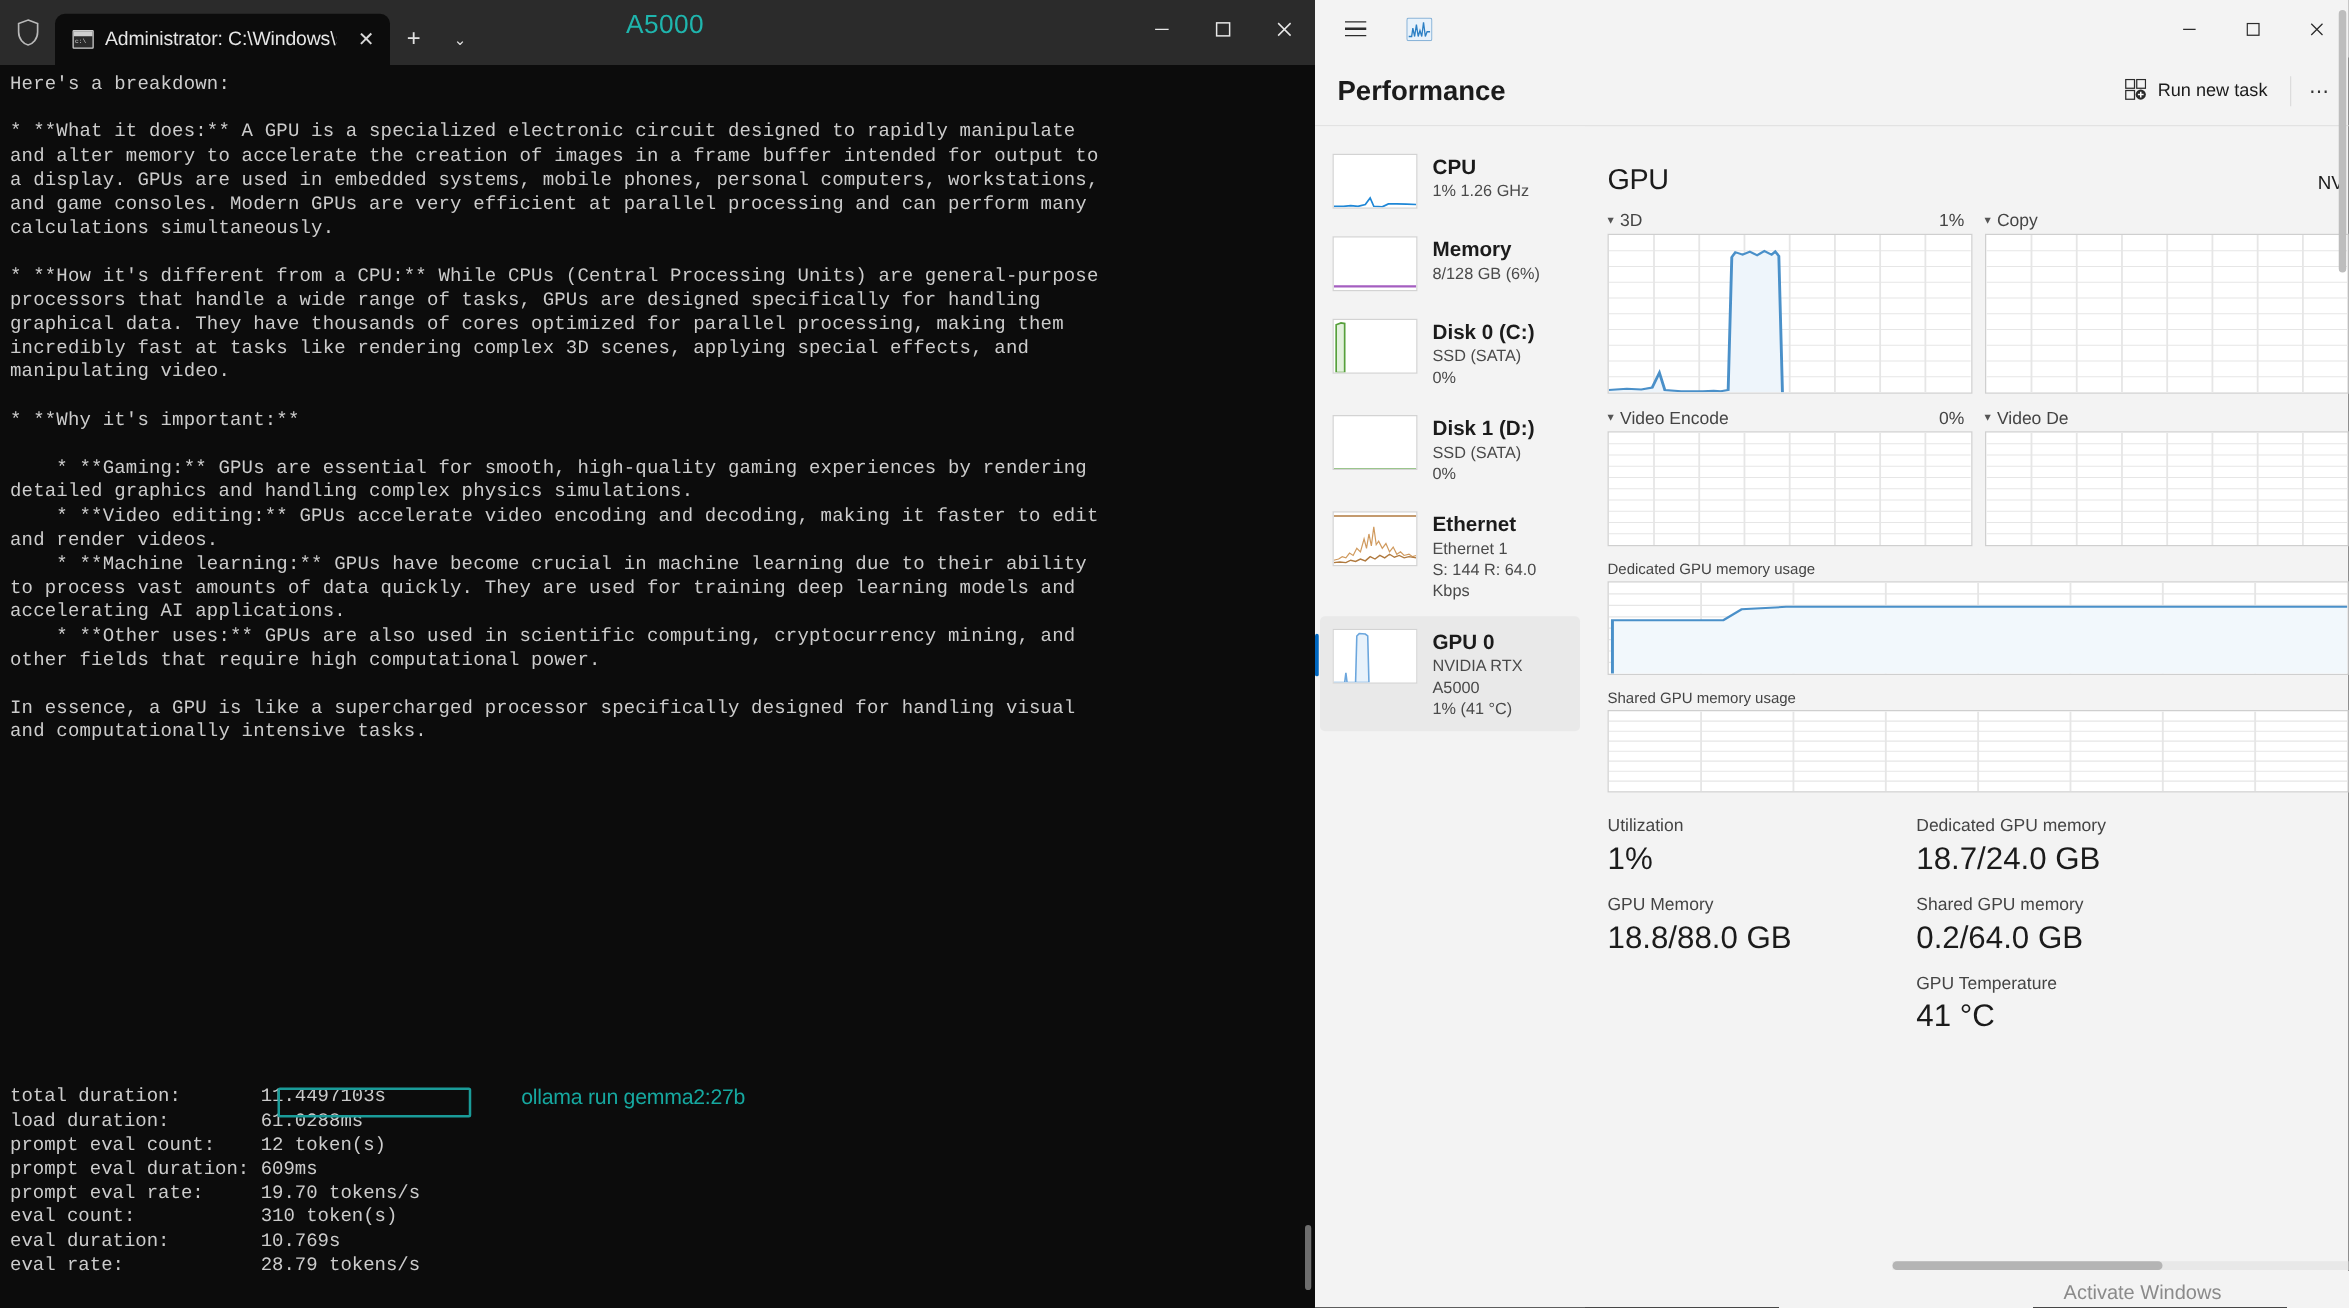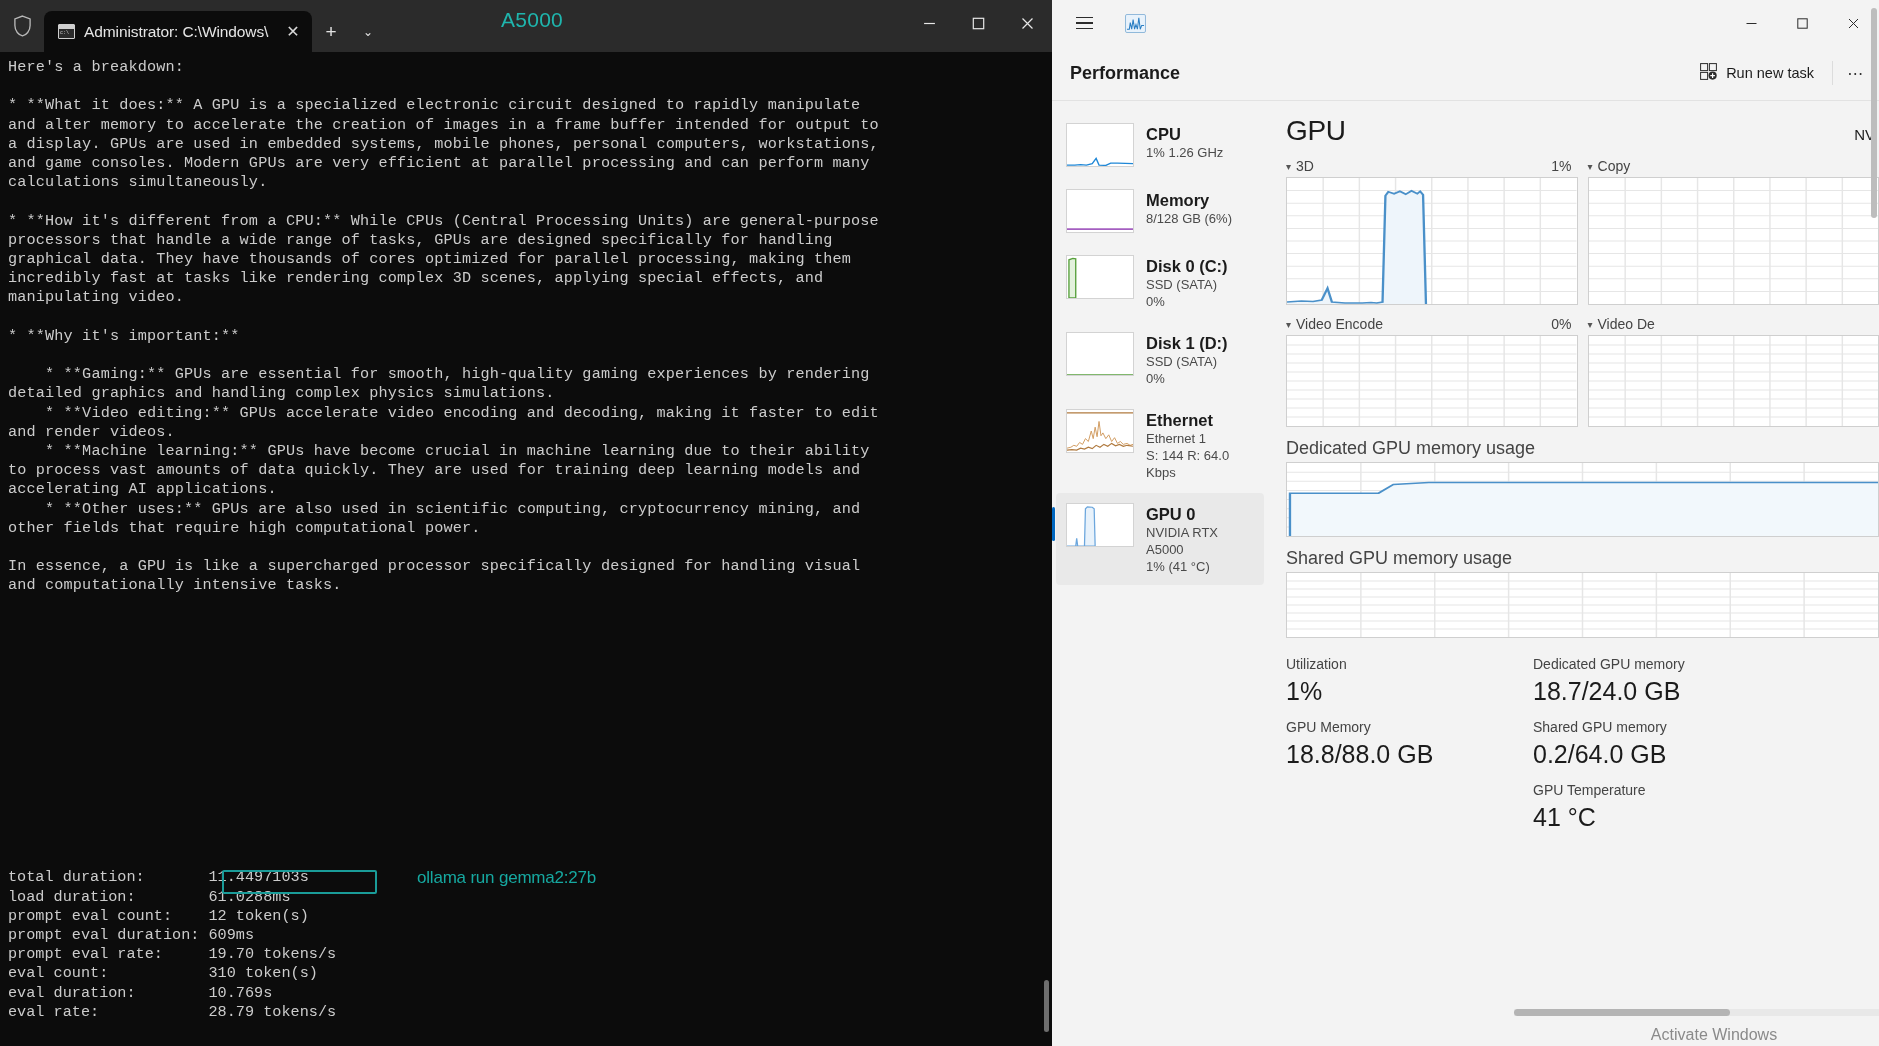--- a/index.html
+++ b/index.html
@@ -164,21 +164,21 @@
     color: #2b2b2b;
   }
   .tmwc svg { width: 11px; height: 11px; }
 
   #tm-toolbar {
     height: 55px; flex: none;
     display: flex; align-items: center;
     padding: 0 6px 0 18px;
     border-bottom: 1px solid #e2e2e2;
   }
-  #tm-pagetitle { font-size: 18px; font-weight: 600; color: #1b1b1b; }
+  #tm-pagetitle { font-size: 22px; font-weight: 600; color: #1b1b1b; }
   #run-new-task {
     margin-left: auto;
     display: flex; align-items: center; gap: 9px;
     padding: 6px 12px; font-size: 14.5px; color: #1b1b1b;
   }
   #run-new-task svg { width: 17px; height: 17px; }
   #tm-toolbar-divider { width: 1px; height: 24px; background: #dcdcdc; margin: 0 6px; }
   #tm-more {
     width: 34px; height: 34px; display: flex;
     align-items: center; justify-content: center;
@@ -211,40 +211,40 @@
   .side-text { min-width: 0; padding-top: 1px; }
   .side-title { font-size: 16.5px; font-weight: 600; color: #1b1b1b; line-height: 20px; }
   .side-sub { font-size: 13px; color: #4a4a4a; line-height: 17px; }
 
   
   #gpu-detail {
     flex: 1; padding: 14px 0 0 18px;
     position: relative; overflow: hidden;
   }
   #gpu-head { display: flex; align-items: baseline; }
-  #gpu-title { font-size: 28px; font-weight: 400; color: #1b1b1b; letter-spacing: -.3px; }
+  #gpu-title { font-size: 23px; font-weight: 400; color: #1b1b1b; letter-spacing: -.3px; margin-top: 15px; }
   #gpu-model {
     margin-left: auto; font-size: 15px; color: #1b1b1b;
     white-space: nowrap; padding-right: 4px;
   }
   .graph-row { display: flex; gap: 10px; margin-top: 11px; }
   .graph-cell { flex: 1; min-width: 0; }
   .graph-label {
     display: flex; align-items: center; font-size: 14px; color: #444;
     margin-bottom: 3px; gap: 5px; white-space: nowrap;
   }
   .graph-label .pct { margin-left: auto; padding-right: 6px; }
   .chev-d { font-size: 10px; color: #555; }
   .gbox {
     border: 1px solid #cfcfcf; background: #fff;
     height: 128px; position: relative; overflow: hidden;
   }
   .gbox.tall { height: 92px; }
   .gbox svg { position: absolute; inset: 0; width: 100%; height: 100%; }
-  .section-label { font-size: 18px; color: #444; margin: 11px 0 3px 0; }
+  .section-label { font-size: 12px; color: #444; margin: 11px 0 3px 0; }
 
   #gpu-stats {
     display: flex; margin-top: 15px; gap: 15px;
   }
   .stat-col { width: 232px; }
   .stat-name { font-size: 14px; color: #444; line-height: 22px; }
   .stat-value { font-size: 25px; color: #1b1b1b; line-height: 33px; font-weight: 400; }
   .stat-gap { height: 8px; }
 
   #tm-hscroll {

